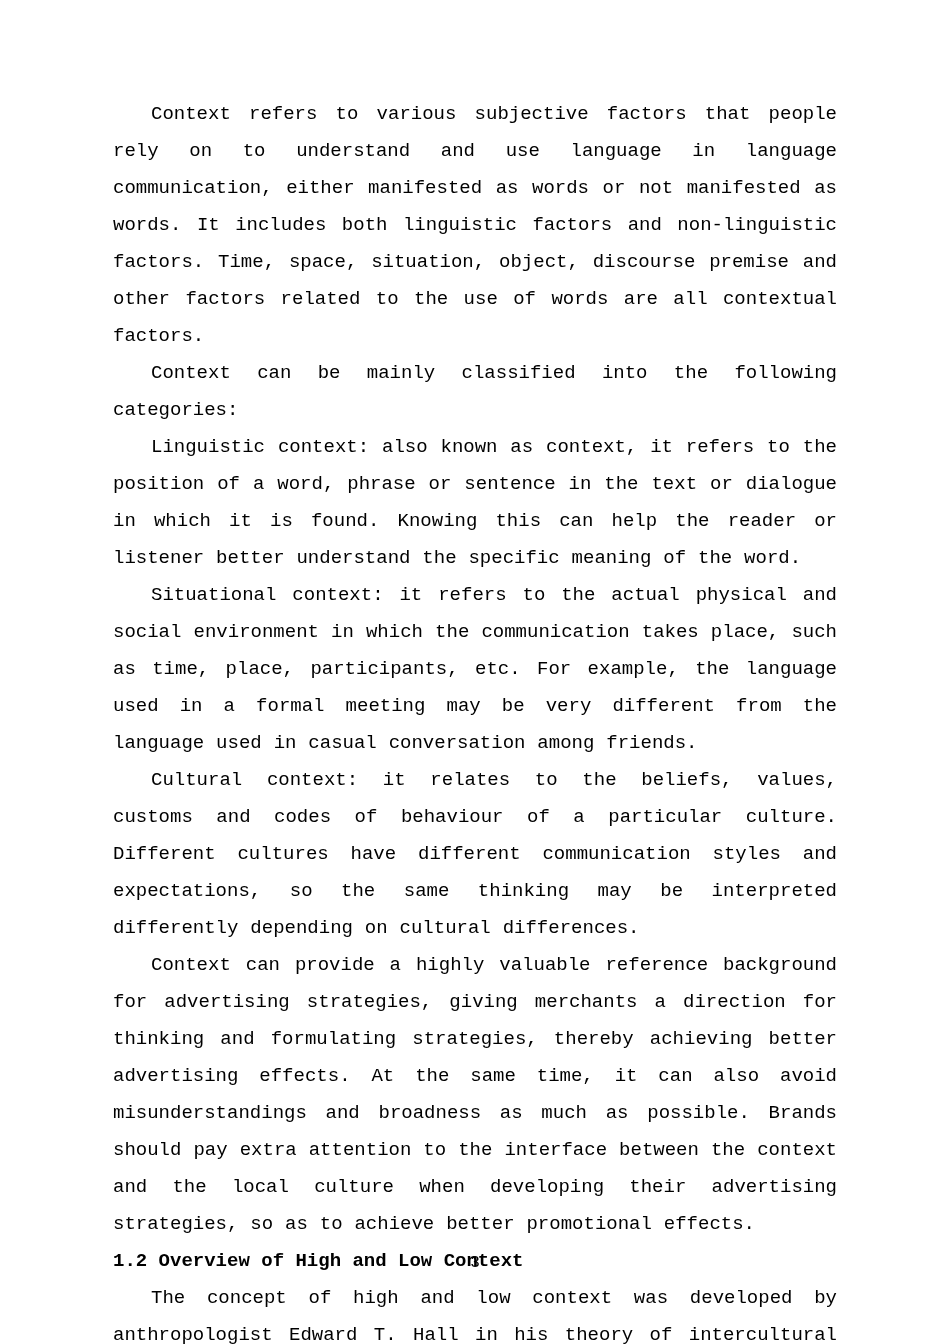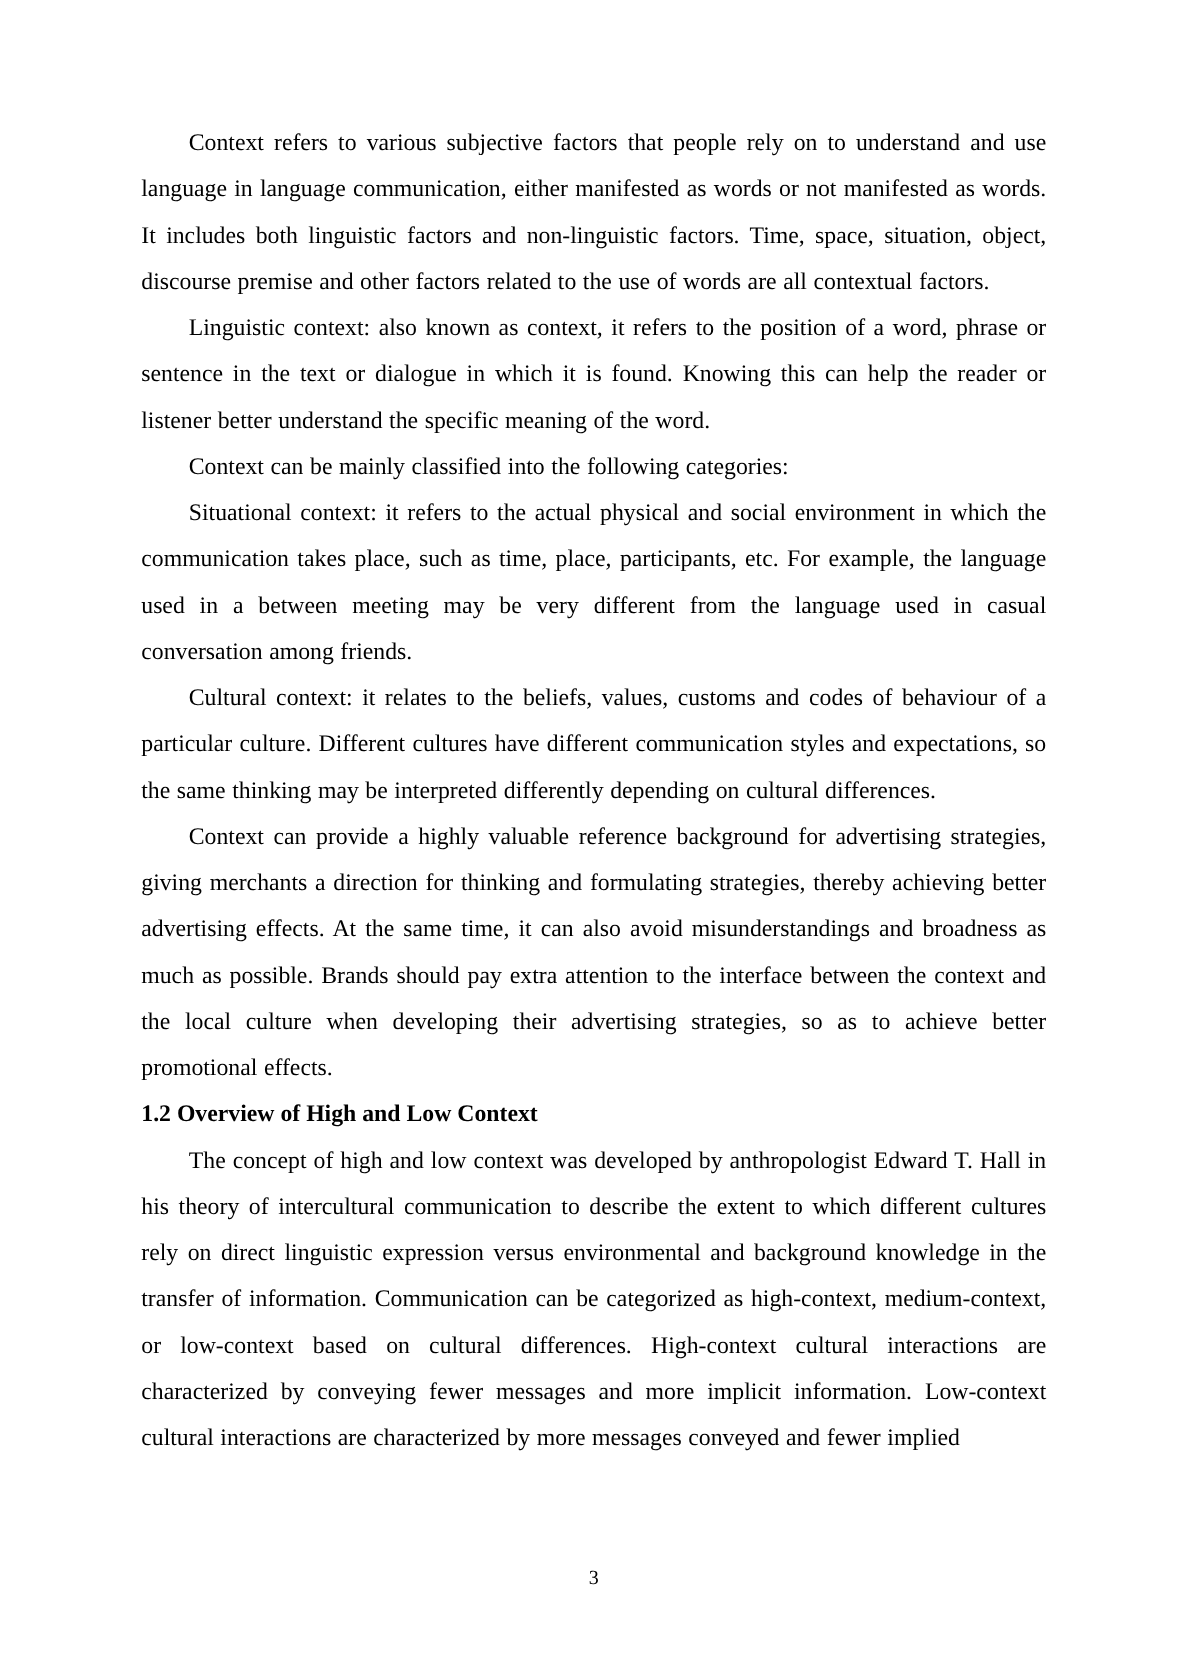--- a/index.html
+++ b/index.html
@@ -8,21 +8,21 @@
     background: #ffffff;
   }
   .page {
     position: relative;
     width: 950px;
     height: 1344px;
     margin: 0 auto;
     background: #ffffff;
     box-sizing: border-box;
     padding: 96px 113px 0 113px;
-    font-family: Liberation Serif, serif;
+    font-family: Liberation Mono, monospace;
     font-size: 19px;
     color: #000000;
     overflow: hidden;
   }
   .para {
     margin: 0;
     text-align: justify;
     text-justify: inter-word;
     text-indent: 38px;
     line-height: 37px;
@@ -46,22 +46,22 @@
     line-height: 18px;
     color: #000000;
   }
 </style>
 </head>
 <body>
 
 <div class="page">
   <div class="content">
     <p class="para">Context refers to various subjective factors that people rely on to understand and use language in language communication, either manifested as words or not manifested as words. It includes both linguistic factors and non-linguistic factors. Time, space, situation, object, discourse premise and other factors related to the use of words are all contextual factors.</p>
+    <p class="para">Context can be mainly classified into the following categories:</p>
     <p class="para">Linguistic context: also known as context, it refers to the position of a word, phrase or sentence in the text or dialogue in which it is found. Knowing this can help the reader or listener better understand the specific meaning of the word.</p>
-    <p class="para">Context can be mainly classified into the following categories:</p>
-    <p class="para">Situational context: it refers to the actual physical and social environment in which the communication takes place, such as time, place, participants, etc. For example, the language used in a between meeting may be very different from the language used in casual conversation among friends.</p>
+    <p class="para">Situational context: it refers to the actual physical and social environment in which the communication takes place, such as time, place, participants, etc. For example, the language used in a formal meeting may be very different from the language used in casual conversation among friends.</p>
     <p class="para">Cultural context: it relates to the beliefs, values, customs and codes of behaviour of a particular culture. Different cultures have different communication styles and expectations, so the same thinking may be interpreted differently depending on cultural differences.</p>
     <p class="para">Context can provide a highly valuable reference background for advertising strategies, giving merchants a direction for thinking and formulating strategies, thereby achieving better advertising effects. At the same time, it can also avoid misunderstandings and broadness as much as possible. Brands should pay extra attention to the interface between the context and the local culture when developing their advertising strategies, so as to achieve better promotional effects.</p>
     <h2 class="heading">1.2 Overview of High and Low Context</h2>
     <p class="para">The concept of high and low context was developed by anthropologist Edward T. Hall in his theory of intercultural communication to describe the extent to which different cultures rely on direct linguistic expression versus environmental and background knowledge in the transfer of information. Communication can be categorized as high-context, medium-context, or low-context based on cultural differences. High-context cultural interactions are characterized by conveying fewer messages and more implicit information. Low-context cultural interactions are characterized by more messages conveyed and fewer implied</p>
   </div>
   <div class="page-number">3</div>
 </div>
 
 </body></html>

